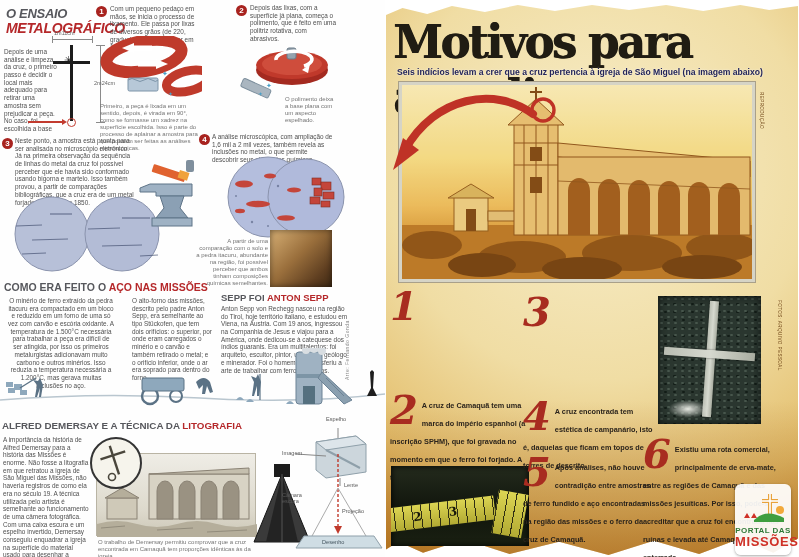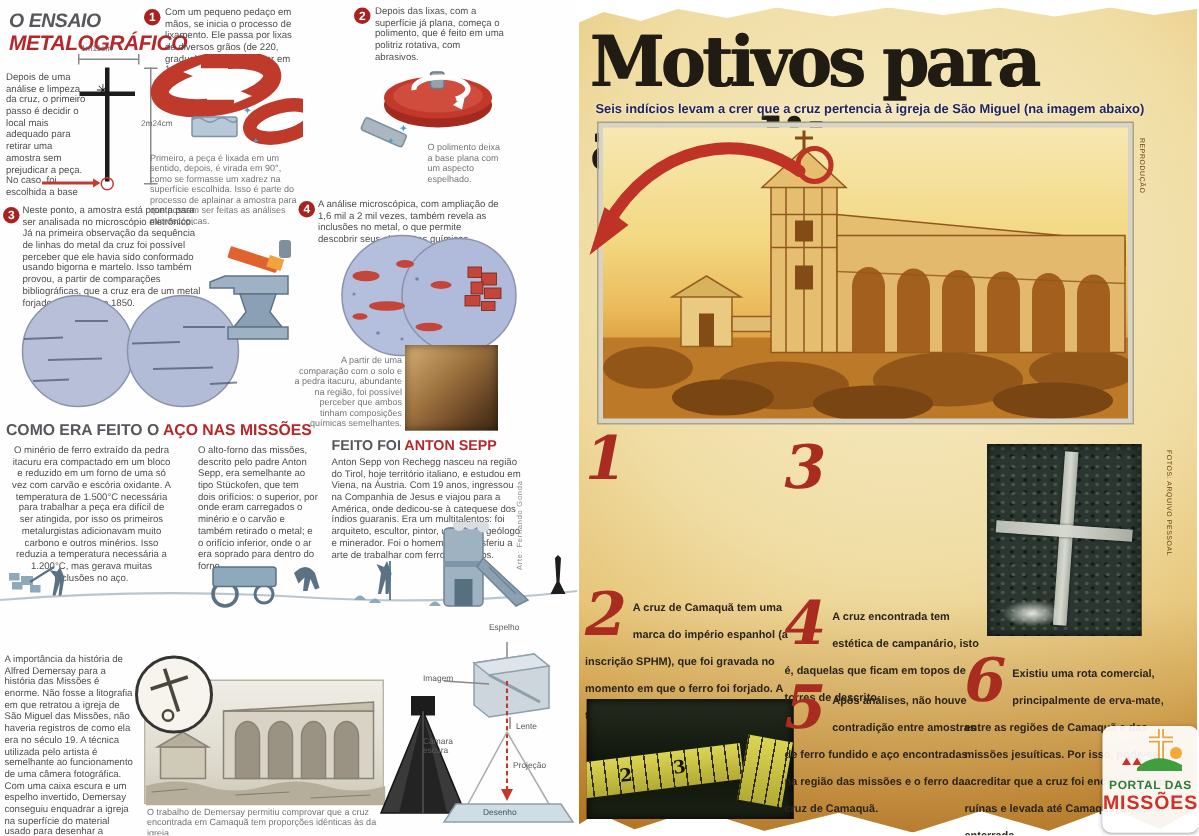--- a/index.html
+++ b/index.html
@@ -158,21 +158,21 @@
           <circle cx="12" cy="40" r="1"></circle>
         </g>
     </svg>
     <div class="abs cap" style="left:196px;top:238px;width:72px;text-align:right">A partir de uma comparação com o solo e a pedra itacuru, abundante na região, foi possível perceber que ambos tinham composições químicas semelhantes.</div>
     <div class="abs photo-rock" style="left:270px;top:230px;width:62px;height:57px"></div>
 
     <div class="abs secT" style="left:4px;top:281px;font-size:10.5px"><span>COMO ERA FEITO O </span><span class="red">AÇO NAS MISSÕES</span></div>
     <div class="abs t" style="left:8px;top:297px;width:106px;text-align:center">O minério de ferro extraído da pedra itacuru era compactado em um bloco e reduzido em um forno de uma só vez com carvão e escória oxidante. A temperatura de 1.500°C necessária para trabalhar a peça era difícil de ser atingida, por isso os primeiros metalurgistas adicionavam muito carbono e outros minérios. Isso reduzia a temperatura necessária a 1.200°C, mas gerava muitas inclusões no aço.</div>
     <div class="abs t" style="left:132px;top:297px;width:80px">O alto-forno das missões, descrito pelo padre Anton Sepp, era semelhante ao tipo Stückofen, que tem dois orifícios: o superior, por onde eram carregados o minério e o carvão e também retirado o metal; e o orifício inferior, onde o ar era soprado para dentro do forno.</div>
 
-    <div class="abs secT" style="left:221px;top:292px;font-size:9.5px"><span>FEITO FOI </span><span class="red">ANTON SEPP</span></div>
+    <div class="abs secT" style="left:221px;top:292px;font-size:9.5px"><span>SEPP FOI </span><span class="red">ANTON SEPP</span></div>
     <div class="abs t" style="left:221px;top:305px;width:127px">Anton Sepp von Rechegg nasceu na região do Tirol, hoje território italiano, e estudou em Viena, na Áustria. Com 19 anos, ingressou na Companhia de Jesus e viajou para a América, onde dedicou-se à catequese dos índios guaranis. Era um multitalentos: foi arquiteto, escultor, pintor, urbanista, geólogo e minerador. Foi o homem que transferiu a arte de trabalhar com ferro aos índios.</div>
     <div class="abs vcred" style="left:344px;top:316px;height:64px">Arte: Fernando Gonda</div>
 
     <svg class="abs" style="left:0;top:348px" width="385" height="70" viewBox="0 0 385 70">
       <path d="M0,52 Q100,44 200,50 T385,46" fill="none" stroke="#b9c6cf" stroke-width="1.4"></path>
       <g fill="#8ea8bc">
           <rect x="8" y="40" width="7" height="5"></rect>
           <rect x="14" y="36" width="8" height="6"></rect>
           <rect x="6" y="34" width="7" height="5"></rect>
           <rect x="20" y="42" width="7" height="5"></rect>
@@ -200,20 +200,21 @@
           <circle cx="322" cy="3" r="4"></circle>
         </g>
       <g fill="#8ea8bc">
           <path d="M236,52 q4,-6 8,0 z"></path>
           <path d="M246,54 q4,-6 8,0 z"></path>
           <path d="M286,56 q4,-6 8,0 z"></path>
         </g>
       <path d="M372,22 l2,2 l-1,16 l4,8 h-10 l4,-8 l-1,-16 z" fill="#1e1e1e"></path>
     </svg>
 
+    <div class="abs secT" style="left:2px;top:420px;font-size:9.8px"><span>ALFRED DEMERSAY E A TÉCNICA DA </span><span class="red">LITOGRAFIA</span></div>
     <div class="abs t" style="left:3px;top:436px;width:86px">A importância da história de Alfred Demersay para a história das Missões é enorme. Não fosse a litografia em que retratou a igreja de São Miguel das Missões, não haveria registros de como ela era no século 19. A técnica utilizada pelo artista é semelhante ao funcionamento de uma câmera fotográfica. Com uma caixa escura e um espelho invertido, Demersay conseguiu enquadrar a igreja na superfície do material usado para desenhar a imagem. Por isso, a precisão do desenho é tão grande.</div>
 
     <div class="abs litho" style="left:96px;top:453px;width:160px;height:83px;border:1px solid #b9b4a4">
       <svg width="160" height="83" viewBox="0 0 160 83">
         <g stroke="#8a8274" fill="#d8d3c4">
           <rect x="52" y="20" width="100" height="45"></rect>
           <path d="M52,20 L152,14 L152,20 Z" fill="#c5bfae"></path>
           <g fill="#9a9282">
             <path d="M60,65 v-28 a8,10 0 0 1 16,0 v28 z"></path>
               <path d="M82,65 v-28 a8,10 0 0 1 16,0 v28 z"></path>
@@ -369,21 +370,21 @@
     </div>
     <div class="abs" style="left:138px;top:456px;width:130px">
       <span class="rnum">5</span>
       <span class="rtxt">Após análises, não houve contradição entre amostras de ferro fundido e aço encontradas na região das missões e o ferro da cruz de Camaquã.</span>
     </div>
     <div class="abs" style="left:258px;top:438px;width:148px">
       <span class="rnum">6</span>
       <span class="rtxt">Existiu uma rota comercial, principalmente de erva-mate, entre as regiões de Camaquã e das missões jesuíticas. Por isso, pode-se acreditar que a cruz foi encontrada nas ruínas e levada até Camaquã, onde foi enterrada.</span>
     </div>
 
-    <div class="abs logo" style="left:350px;top:484px;width:64px;height:71px;padding-top:0">
+    <div class="abs logo" style="left:350px;top:484px;width:56px;height:71px;padding-top:8px">
       <svg width="46" height="30" viewBox="0 0 46 30">
         <g stroke="#e8a33c" stroke-width="4">
             <line x1="30" y1="2" x2="30" y2="24"></line>
             <line x1="22" y1="9" x2="38" y2="9"></line>
           </g>
         <g stroke="#fff" stroke-width="1.6">
             <line x1="30" y1="2" x2="30" y2="24"></line>
             <line x1="22" y1="9" x2="38" y2="9"></line>
           </g>
         <path d="M14,28 Q26,16 44,26 L44,30 L14,30 Z" fill="#3f9e3f"></path>

